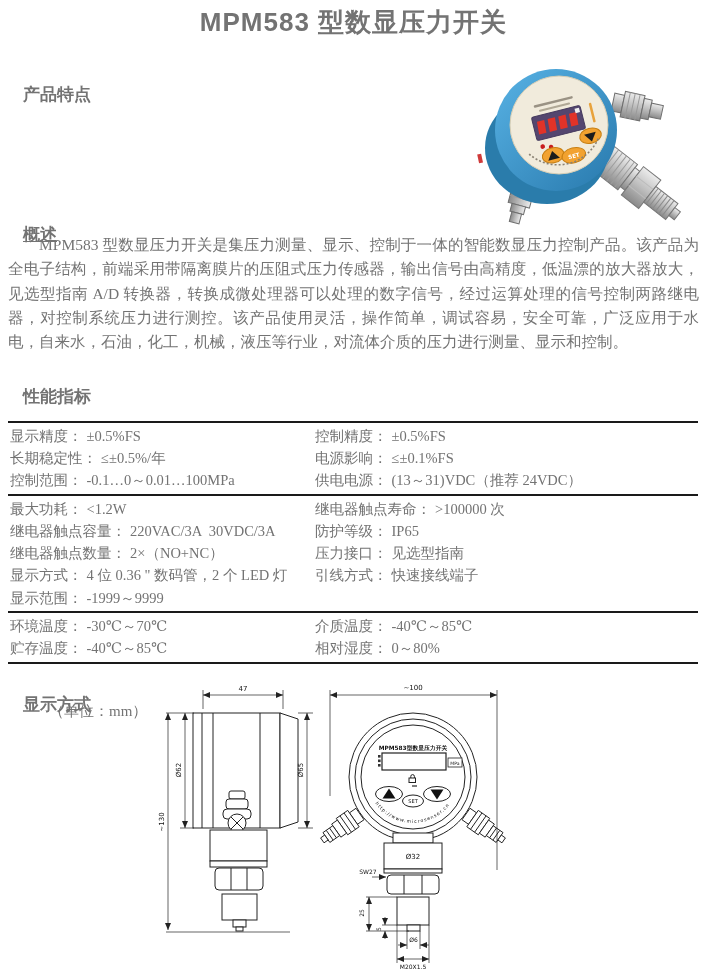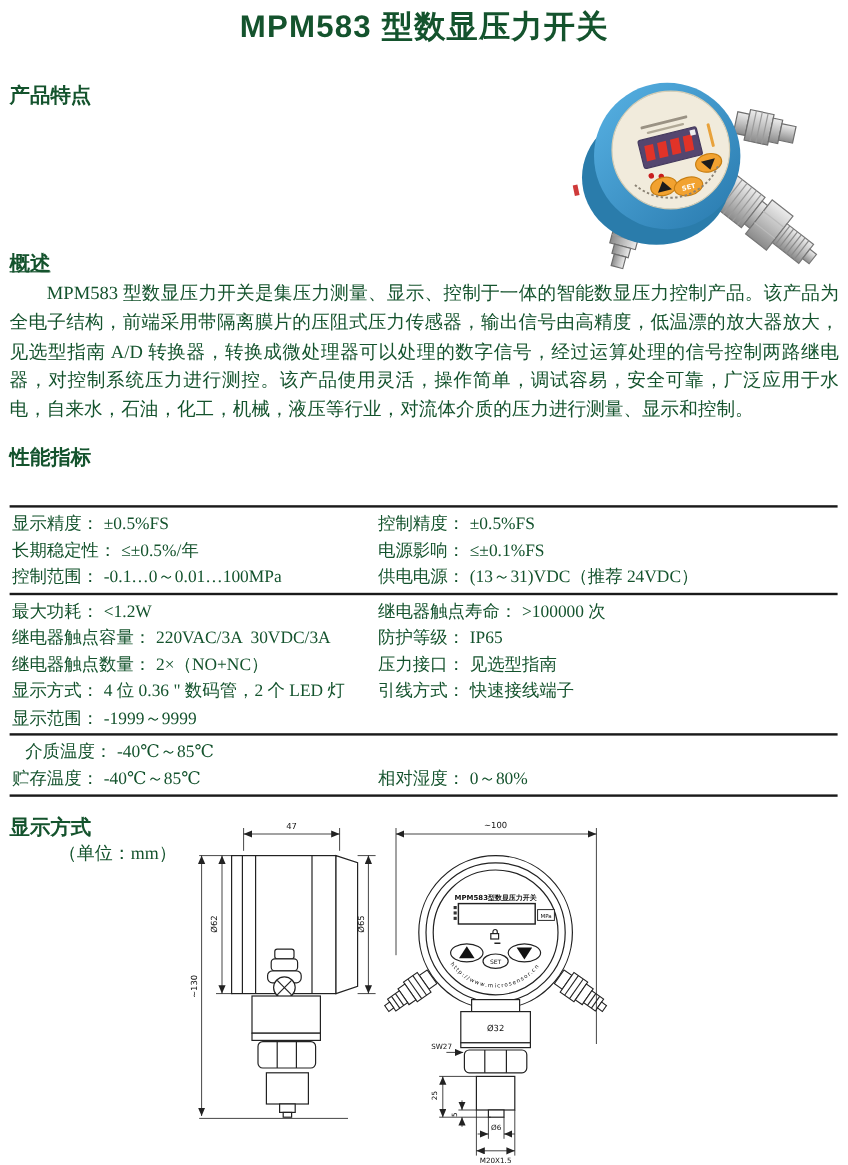--- a/index.html
+++ b/index.html
@@ -1,23 +1,23 @@
 <!DOCTYPE html>
 <html><head>
 <meta charset="utf-8">
 <style>
   html,body{margin:0;padding:0;background:#888;}
   #page{position:relative;width:707px;height:971px;background:#ffffff;margin:0 auto;
-        font-family:"Liberation Serif","DejaVu Serif",serif;color:#14532d;overflow:hidden;}
+        font-family:"Liberation Serif","DejaVu Serif",serif;color:#737373;overflow:hidden;}
   .abs{position:absolute;}
   #doc-title{top:5px;left:0;width:707px;text-align:center;
              font-family:"Liberation Sans","DejaVu Sans",sans-serif;
              font-weight:bold;font-size:26px;letter-spacing:1px;}
   h2.sec{font-family:"Liberation Sans","DejaVu Sans",sans-serif;
-         font-weight:bold;font-size:17px;margin:0;}
+         font-weight:bold;font-size:17px;margin:15px;}
   #features-head{top:68px;left:8px;}
   #features-list{top:96px;left:36px;list-style:none;margin:0;padding:0;
                  font-size:15.5px;line-height:27px;}
   #features-list li .dot{margin-right:6px;}
   #overview-head{top:208px;left:8px;text-decoration:underline;}
   #overview-para{top:233px;left:8px;width:691px;margin:0;font-size:15.5px;
                  line-height:24.3px;text-align:justify;text-indent:2em;}
   #specs-head{top:370px;left:8px;}
   #spec-table{top:421px;left:8px;width:690px;font-size:14.5px;}
   .sgroup{border-top:2px solid #1a1a1a;padding:2px 0 2px 0;}
@@ -167,20 +167,21 @@
         <div class="scell l"><span class="lab">显示方式：</span><span class="val">4 位 0.36 " 数码管，2 个 LED 灯</span></div>
         <div class="scell r"><span class="lab">引线方式：</span><span class="val">快速接线端子</span></div>
       </div>
       <div class="srow">
         <div class="scell l"><span class="lab">显示范围：</span><span class="val">-1999～9999</span></div>
         <div class="scell r"><span class="lab"></span><span class="val"></span></div>
       </div>
     </div>
     <div class="sgroup last">
       <div class="srow">
+        <div class="scell l"><span class="lab">环境温度：</span><span class="val">-30℃～70℃</span></div>
         <div class="scell r"><span class="lab">介质温度：</span><span class="val">-40℃～85℃</span></div>
       </div>
       <div class="srow">
         <div class="scell l"><span class="lab">贮存温度：</span><span class="val">-40℃～85℃</span></div>
         <div class="scell r"><span class="lab">相对湿度：</span><span class="val">0～80%</span></div>
       </div>
     </div>
   </div>
 
   <h2 id="outline-head" class="abs sec">显示方式</h2>

